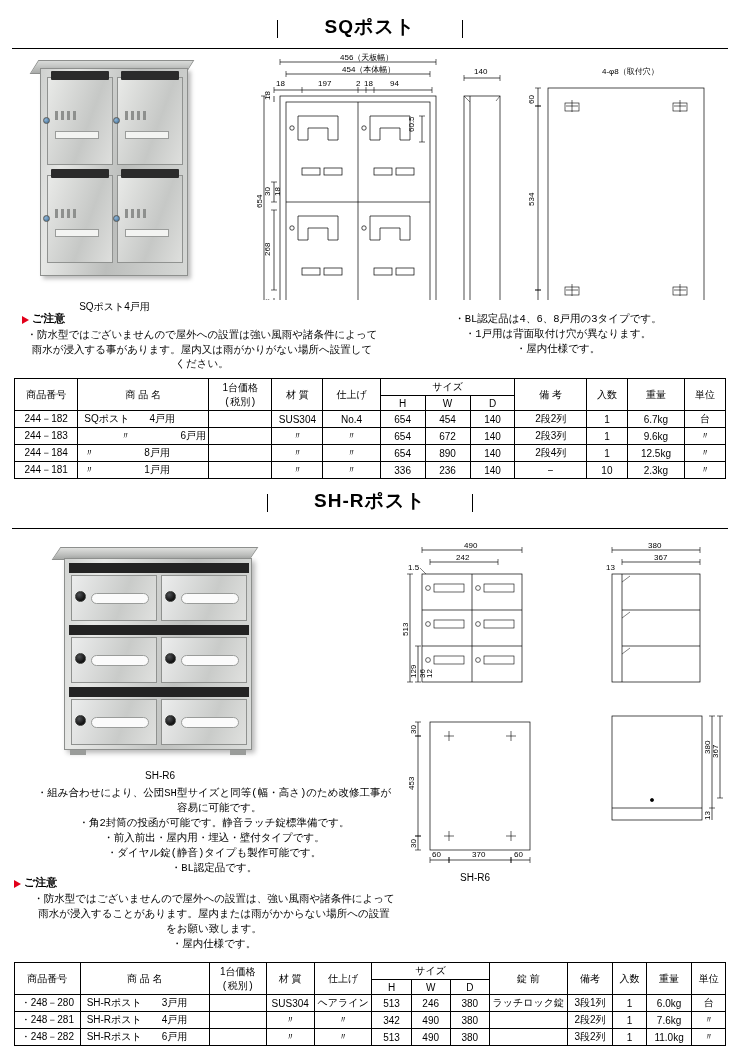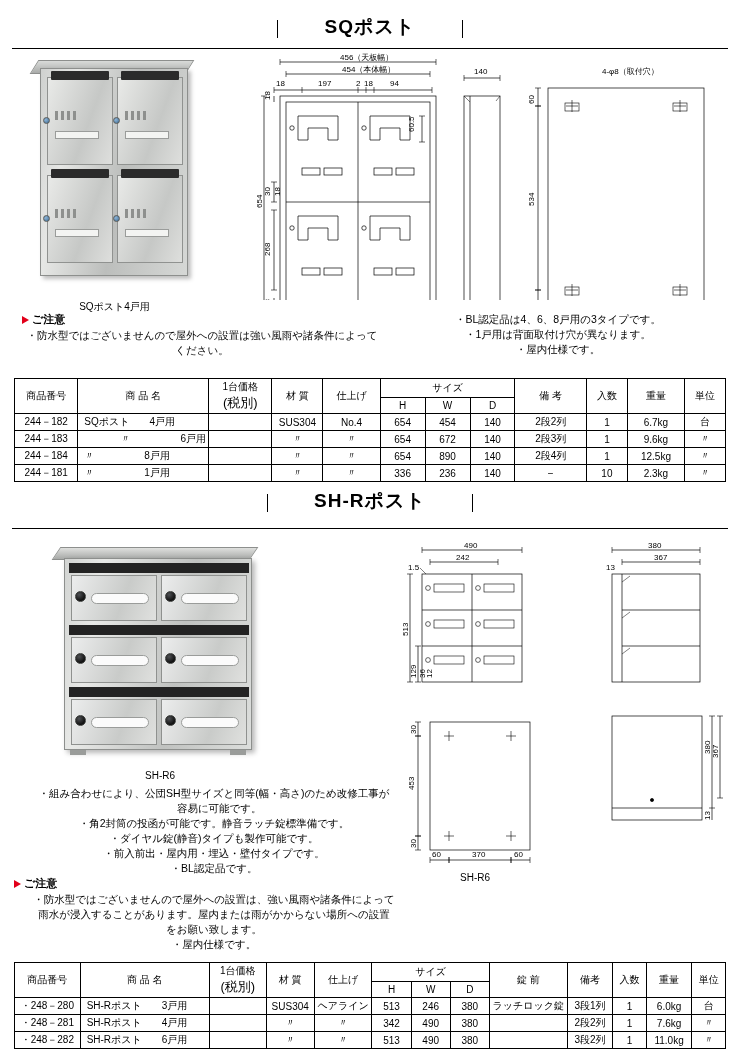--- a/index.html
+++ b/index.html
@@ -165,20 +165,21 @@
   .dwg {
     position: absolute;
   }
 
   
   .notes {
     position: absolute;
     font-size: 10.5px;
     line-height: 1.42;
     color: #000;
+    font-family: Liberation Mono, monospace;
   }
   .caution-head {
     font-weight: bold;
     font-size: 11px;
     color: #000;
     display: flex;
     align-items: center;
     gap: 3px;
   }
   .tri {
@@ -203,21 +204,21 @@
     text-align: center;
     padding: 1px 2px;
     white-space: nowrap;
     font-weight: normal;
     height: 15px;
   }
   table.spec thead th {
     background: #fff;
     font-size: 10px;
   }
-  .thin { font-size: 13px; }
+  .thin { font-size: 10px; font-family: Liberation Mono, monospace; }
 </style>
 </head>
 <body>
 
 <div class="page">
 
   <div class="section-title-wrap">
     <span class="tick"></span>
     <span class="section-title">SQポスト</span>
     <span class="tick"></span>
@@ -373,20 +374,21 @@
       <text x="434" y="272" fill="#000" stroke="none">60</text>
     </g>
   </svg>
 
   <div class="notes" style="left:22px;top:312px;width:360px;">
     <div class="caution-head">
       <span class="tri"></span>
       <span>ご注意</span>
     </div>
     <div class="note-line">・防水型ではございませんので屋外への設置は強い風雨や諸条件によって</div>
+    <div class="note-line">雨水が浸入する事があります。屋内又は雨がかりがない場所へ設置して</div>
     <div class="note-line">ください。</div>
   </div>
 
   <div class="notes" style="left:388px;top:312px;width:340px;">
     <div class="note-line">・BL認定品は4、6、8戸用の3タイプです。</div>
     <div class="note-line">・1戸用は背面取付け穴が異なります。</div>
     <div class="note-line">・屋内仕様です。</div>
   </div>
 
   <table class="spec" style="left:14px;top:378px;width:712px;">
@@ -604,22 +606,22 @@
       <text x="310" y="284" fill="#000" stroke="none" transform="rotate(-90 310 284)">13</text>
       <circle cx="252" cy="264" r="1.6" fill="#000"></circle>
     </g>
   </svg>
   <div class="photo-caption" style="position:absolute;left:400px;top:868px;width:150px;">SH-R6</div>
 
   <div class="notes" style="left:14px;top:786px;width:400px;">
     <div class="note-line">・組み合わせにより、公団SH型サイズと同等(幅・高さ)のため改修工事が</div>
     <div class="note-line">　容易に可能です。</div>
     <div class="note-line">・角2封筒の投函が可能です。静音ラッチ錠標準備です。</div>
+    <div class="note-line">・前入前出・屋内用・埋込・壁付タイプです。</div>
     <div class="note-line">・ダイヤル錠(静音)タイプも製作可能です。</div>
-    <div class="note-line">・前入前出・屋内用・埋込・壁付タイプです。</div>
     <div class="note-line">・BL認定品です。</div>
     <div class="caution-head" style="margin-top:1px;">
       <span class="tri"></span>
       <span>ご注意</span>
     </div>
     <div class="note-line">・防水型ではございませんので屋外への設置は、強い風雨や諸条件によって</div>
     <div class="note-line">雨水が浸入することがあります。屋内または雨がかからない場所への設置</div>
     <div class="note-line">をお願い致します。</div>
     <div class="note-line">・屋内仕様です。</div>
   </div>

